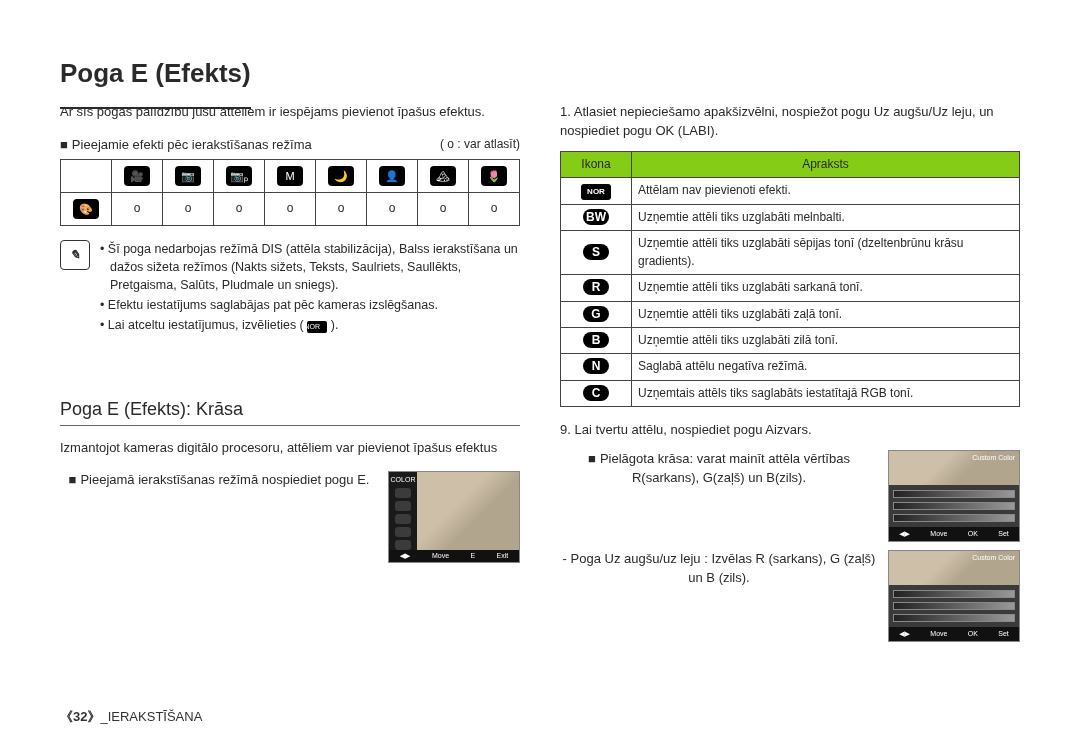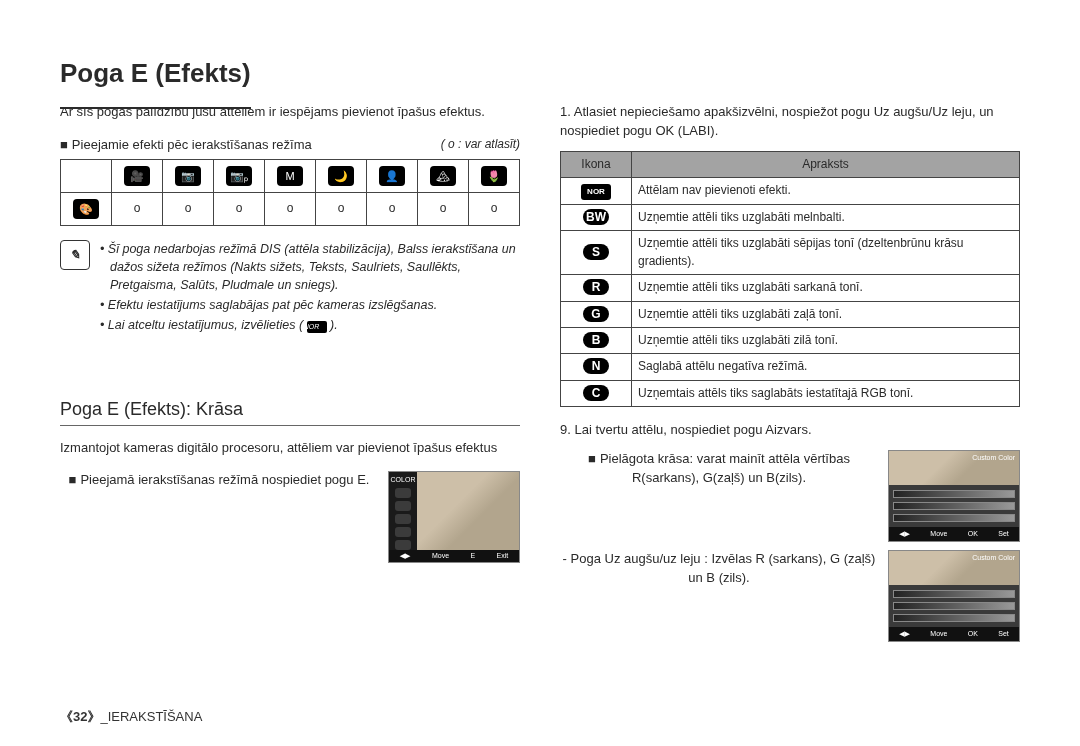--- a/index.html
+++ b/index.html
@@ -83,21 +83,21 @@
     height: 28px;
     border: 1px solid #333;
     border-radius: 4px;
     display: flex;
     align-items: center;
     justify-content: center;
     flex-shrink: 0;
     font-style: italic;
     font-weight: bold;
   }
-  .note-list { margin:0; padding-left: 2px; font-style: italic; }
+  .note-list { margin:0; padding-left: 2px; }
   .note-list li { list-style: none; padding-left: 10px; text-indent:-10px; margin-bottom:2px;}
   .note-list li::before { content: "• "; }
 
   h2.sub {
     font-size: 18px;
     font-weight: normal;
     margin: 60px 0 6px 0;
     padding-bottom: 3px;
     border-bottom: 1px solid #666;
   }
@@ -164,21 +164,21 @@
 
   
   .ol-item { margin-bottom:10px; }
   table.desc-tbl {
     border-collapse: collapse;
     width: 100%;
     font-size: 12px;
     margin-top:6px;
   }
   table.desc-tbl th {
-    background:#a3a3a3;
+    background:#84cc16;
     font-weight: normal;
     padding: 4px 6px;
     border: 1px solid #444;
   }
   table.desc-tbl td {
     border: 1px solid #444;
     padding: 4px 6px;
     vertical-align: middle;
   }
   .ic {
@@ -196,21 +196,21 @@
   .ic.nor { border-radius:3px; font-size:8px; padding:0 2px;}
   .footer {
     position: absolute;
     bottom: 20px;
     left: 60px;
     font-size: 13px;
     font-weight:bold;
     color:#333;
   }
   .footer .page-label { font-weight: normal; letter-spacing: 0;}
-  .paren { font-size: 12px; font-style: italic; }
+  .paren { font-size: 12px; }
   .nor-inline {
     display:inline-block;width:20px;height:12px;line-height:12px;
     background:#000;color:#fff;font-size:7px;text-align:center;border-radius:2px;
   }
 </style>
 </head>
 <body>
 
 <div class="title-wrap">
   <h1 class="title">Poga E (Efekts)</h1>

